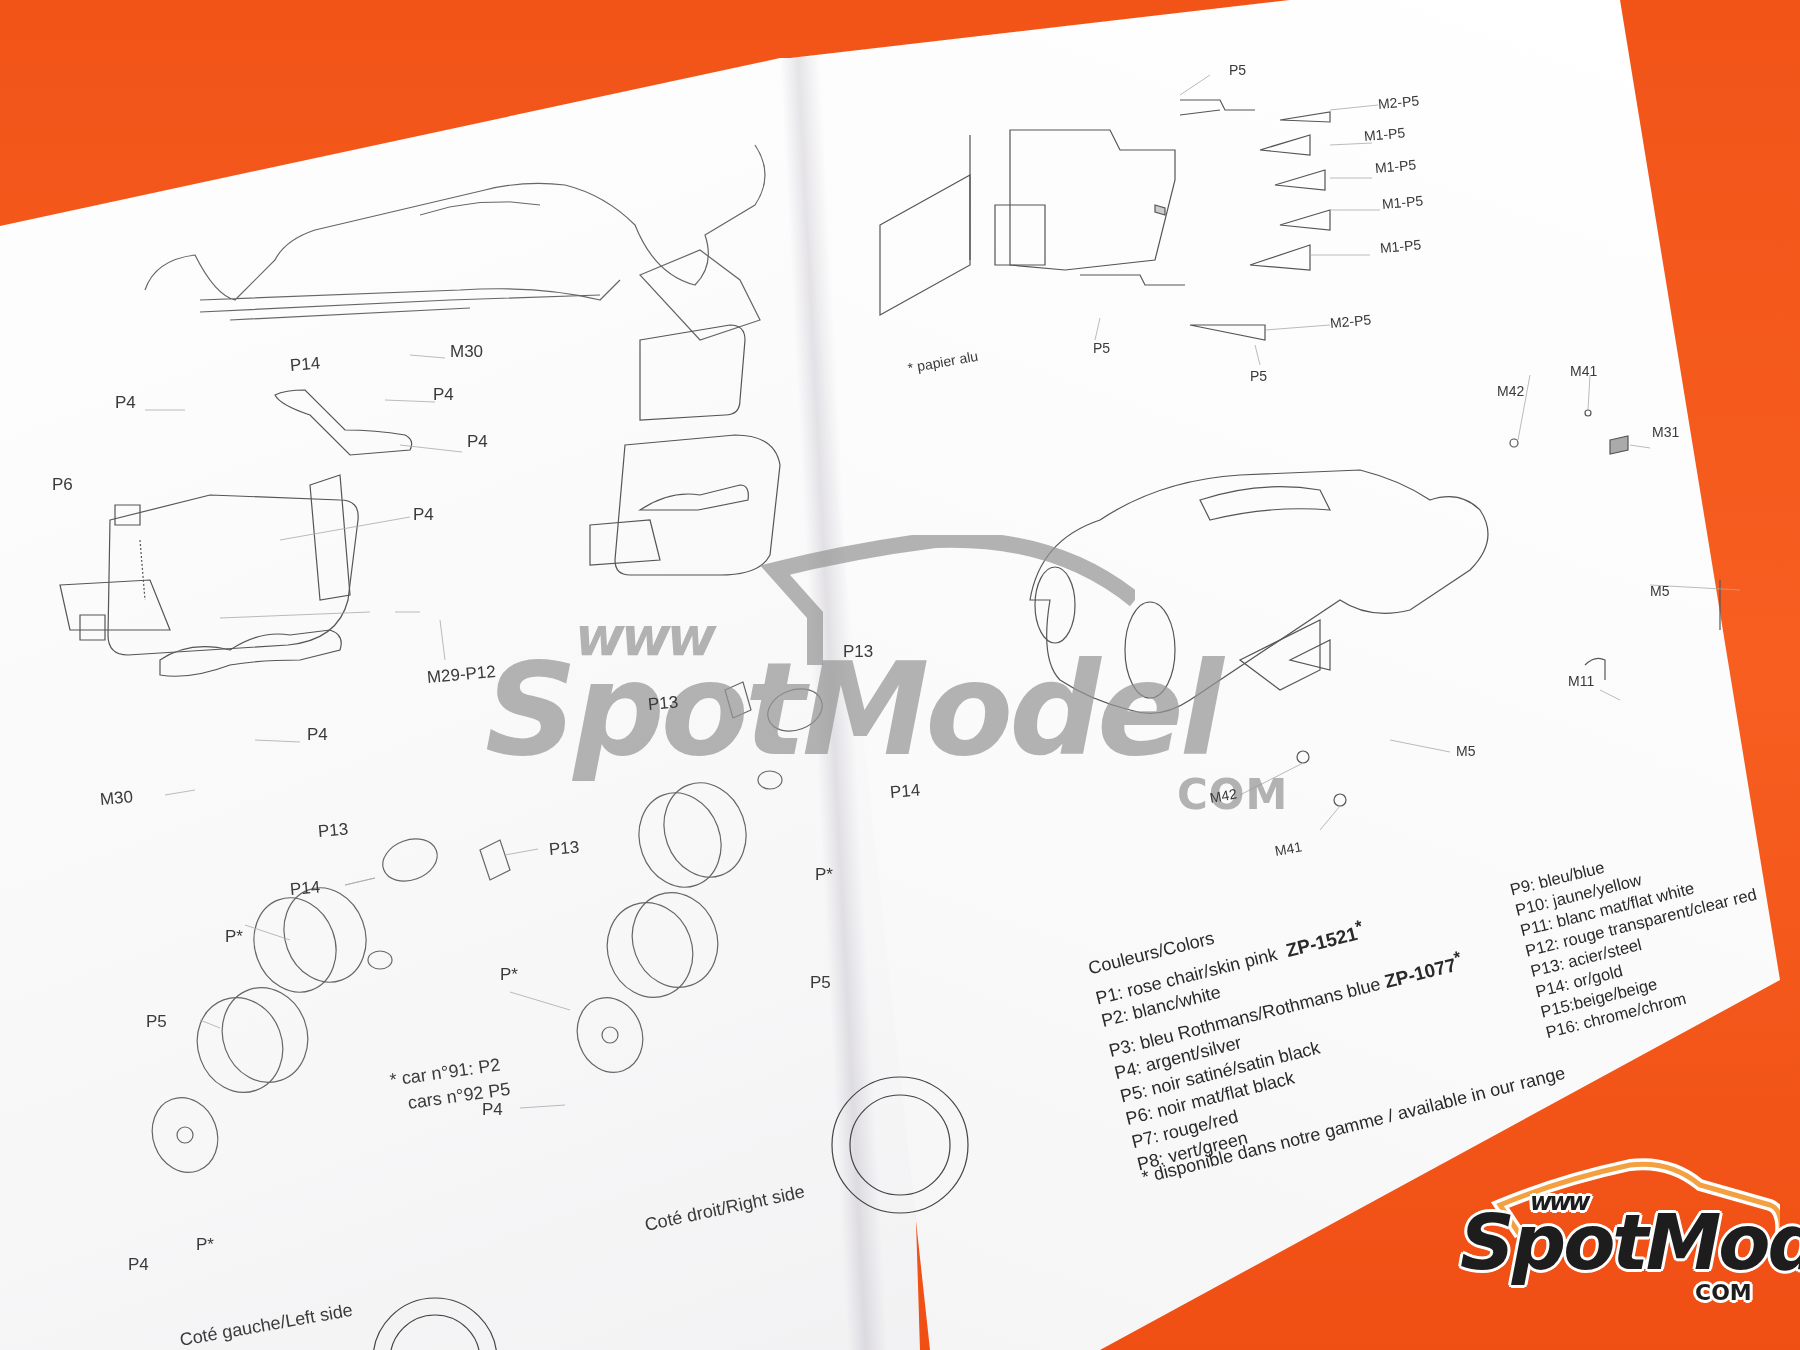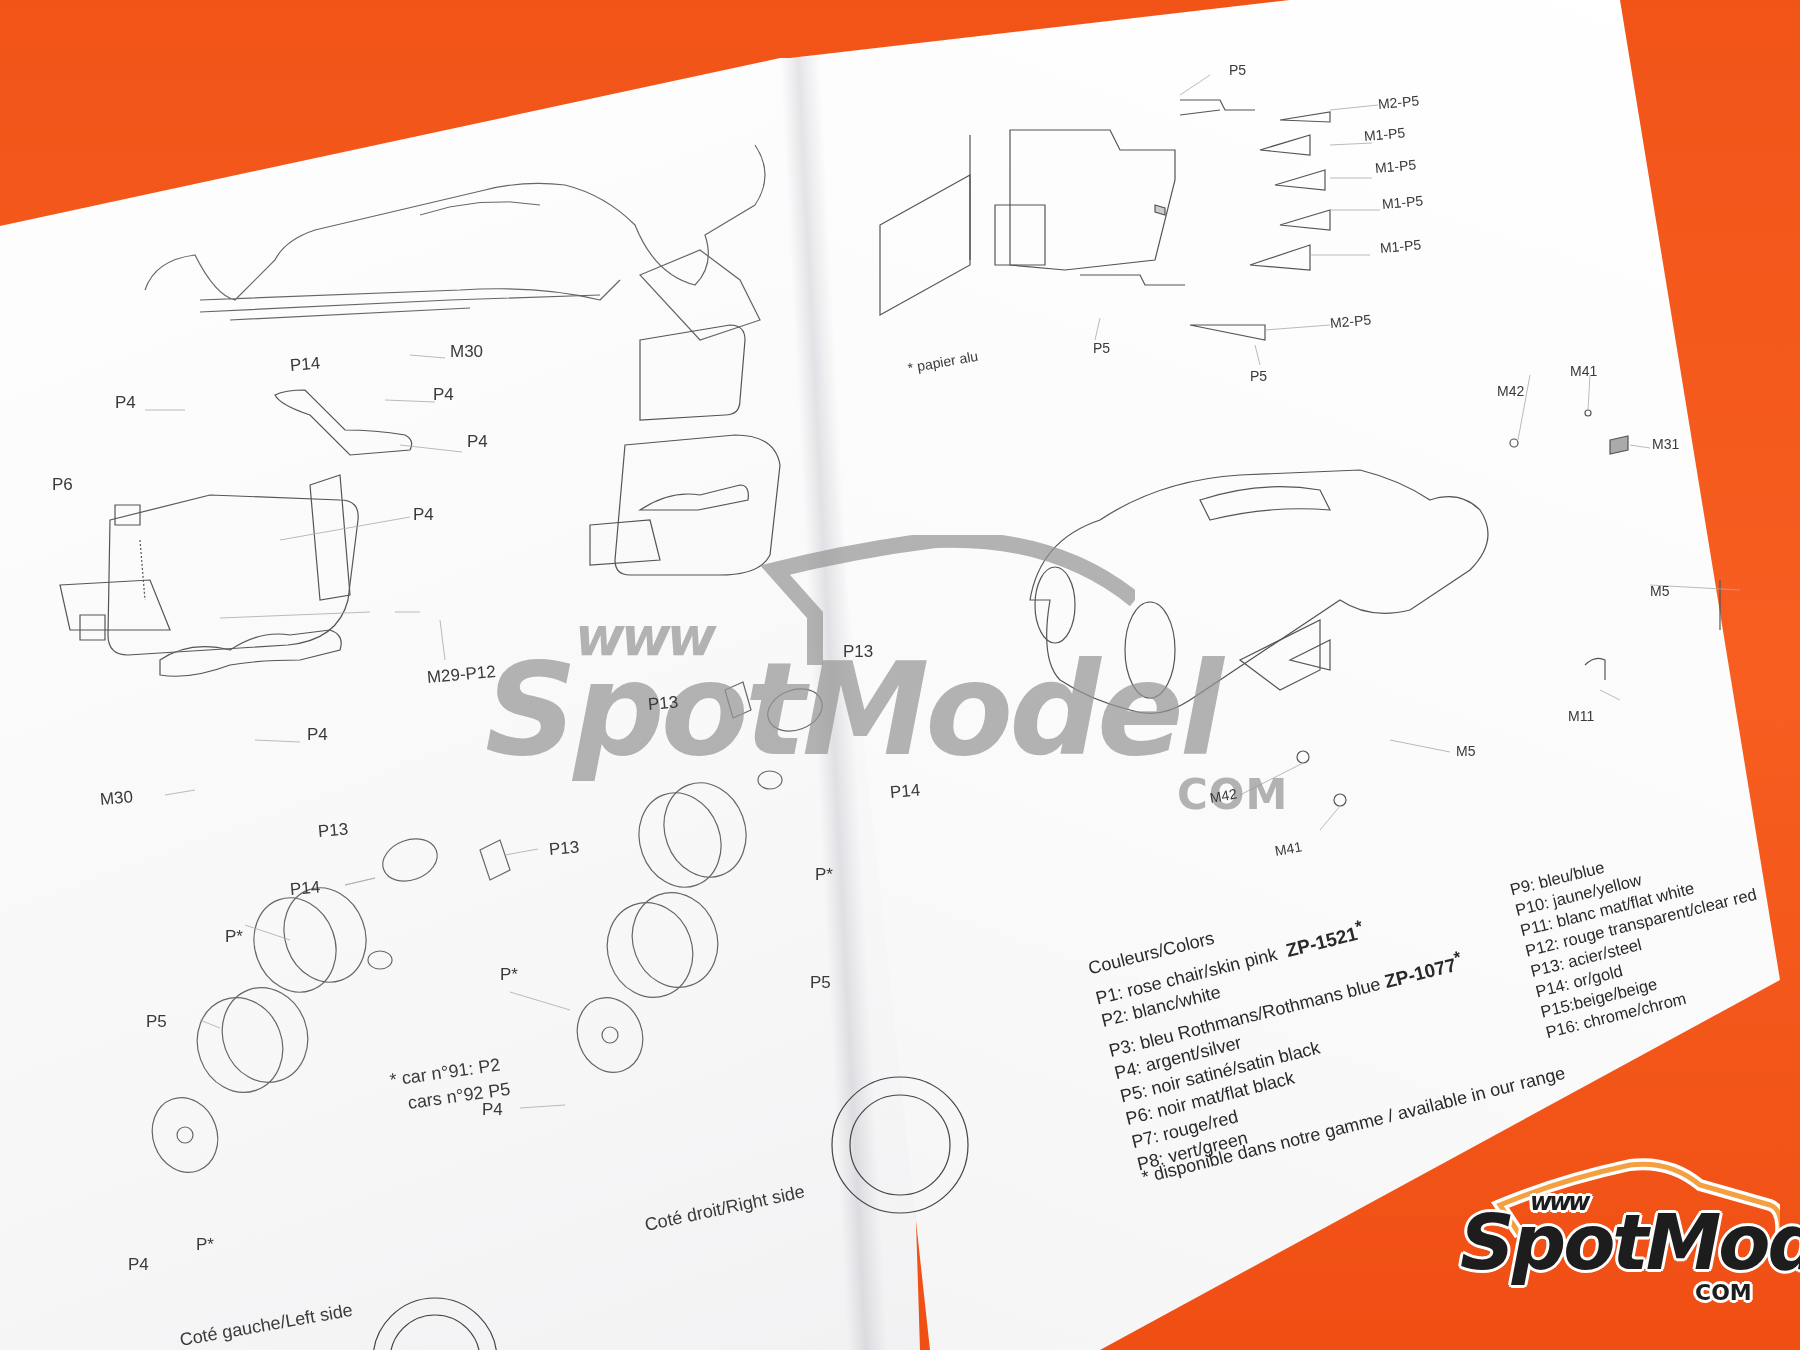--- a/index.html
+++ b/index.html
@@ -193,23 +193,23 @@
 <span class="lbl lbl-sm" style="left:1364px;top:128px;transform:rotate(-5deg);">M1-P5</span>
 <span class="lbl lbl-sm" style="left:1375px;top:160px;transform:rotate(-5deg);">M1-P5</span>
 <span class="lbl lbl-sm" style="left:1382px;top:196px;transform:rotate(-5deg);">M1-P5</span>
 <span class="lbl lbl-sm" style="left:1380px;top:240px;transform:rotate(-5deg);">M1-P5</span>
 <span class="lbl lbl-sm" style="left:1330px;top:315px;transform:rotate(-5deg);">M2-P5</span>
 <span class="lbl lbl-sm" style="left:1093px;top:340px;">P5</span>
 <span class="lbl lbl-sm" style="left:1250px;top:368px;">P5</span>
 <span class="lbl lbl-sm" style="left:908px;top:360px;transform:rotate(-10deg);">* papier alu</span>
 <span class="lbl lbl-sm" style="left:1497px;top:383px;">M42</span>
 <span class="lbl lbl-sm" style="left:1570px;top:363px;">M41</span>
-<span class="lbl lbl-sm" style="left:1652px;top:436px;">M31</span>
+<span class="lbl lbl-sm" style="left:1652px;top:424px;">M31</span>
 <span class="lbl lbl-sm" style="left:1650px;top:583px;">M5</span>
-<span class="lbl lbl-sm" style="left:1568px;top:673px;margin-top:35px;">M11</span>
+<span class="lbl lbl-sm" style="left:1568px;top:673px;">M11</span>
 <span class="lbl lbl-sm" style="left:1456px;top:743px;">M5</span>
 <span class="lbl lbl-sm" style="left:1210px;top:790px;transform:rotate(-10deg);">M42</span>
 <span class="lbl lbl-sm" style="left:1275px;top:843px;transform:rotate(-10deg);">M41</span>
 
 <div class="colors">
   <span class="row">Couleurs/Colors</span>
   <span class="row"><span>P1: rose chair/skin pink</span>&nbsp;&nbsp;<b>ZP-1521</b><sup>*</sup></span>
   <span class="row">P2: blanc/white</span>
   <span class="row"><span>P3: bleu Rothmans/Rothmans blue</span> <b>ZP-1077</b><sup>*</sup></span>
   <span class="row">P4: argent/silver</span>

